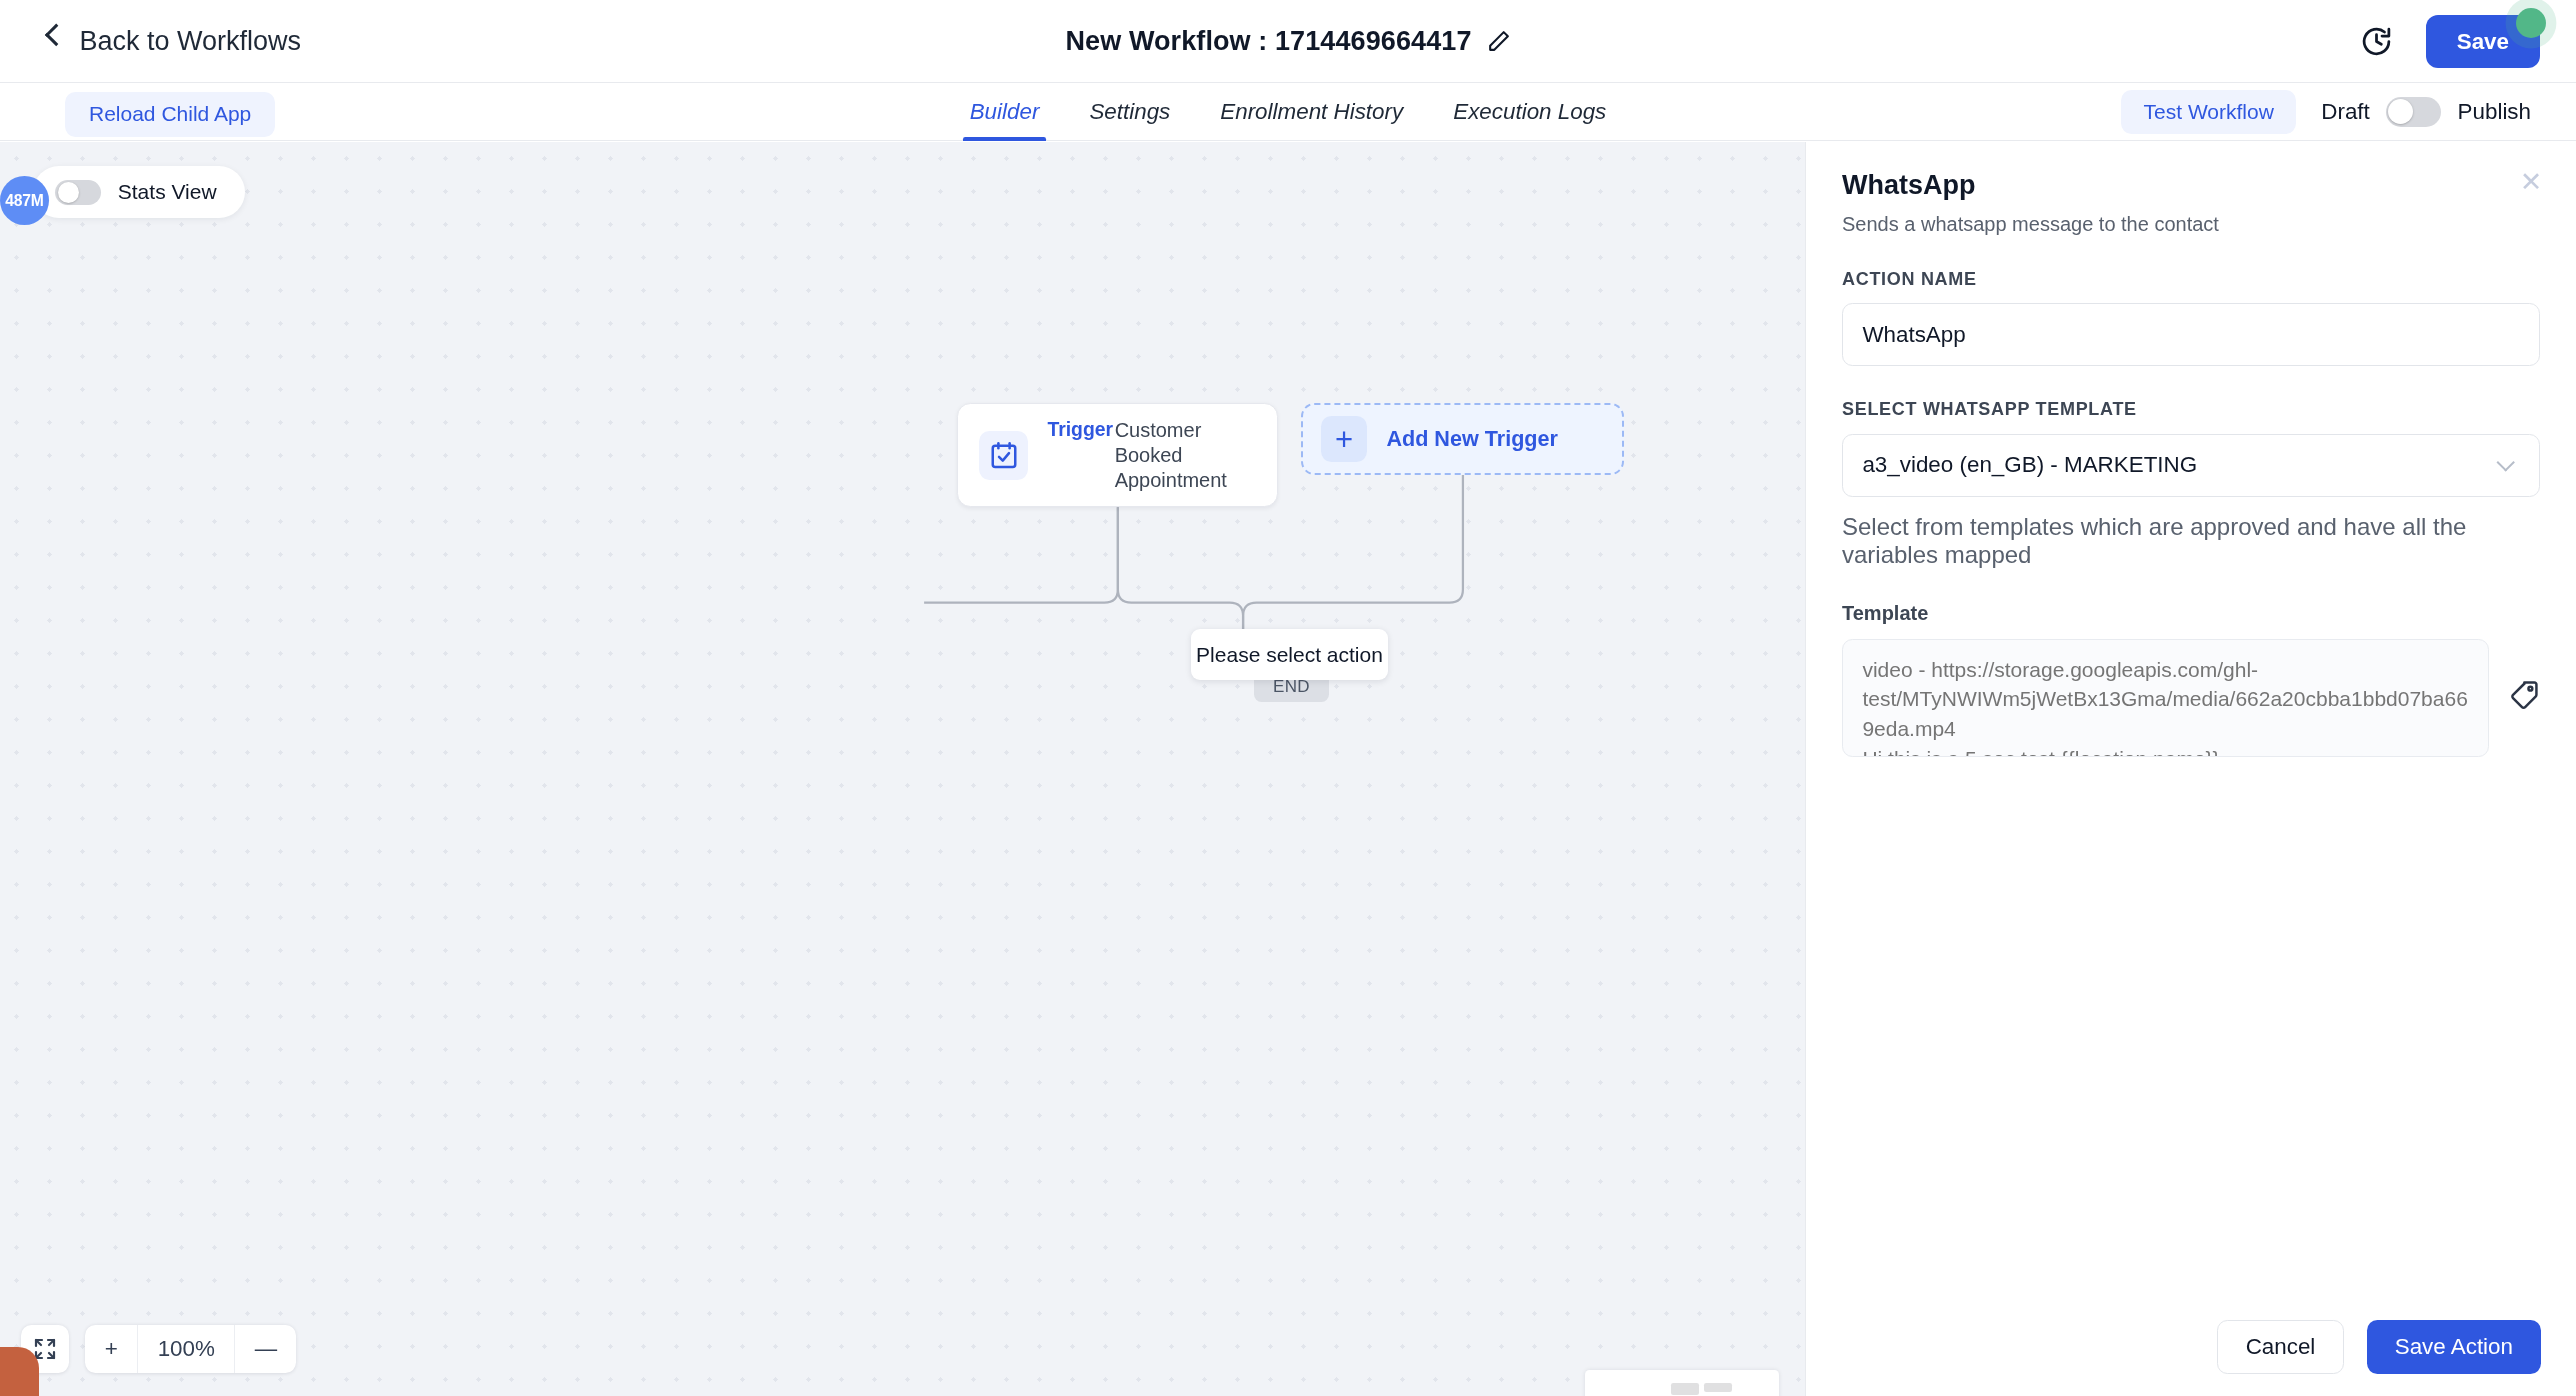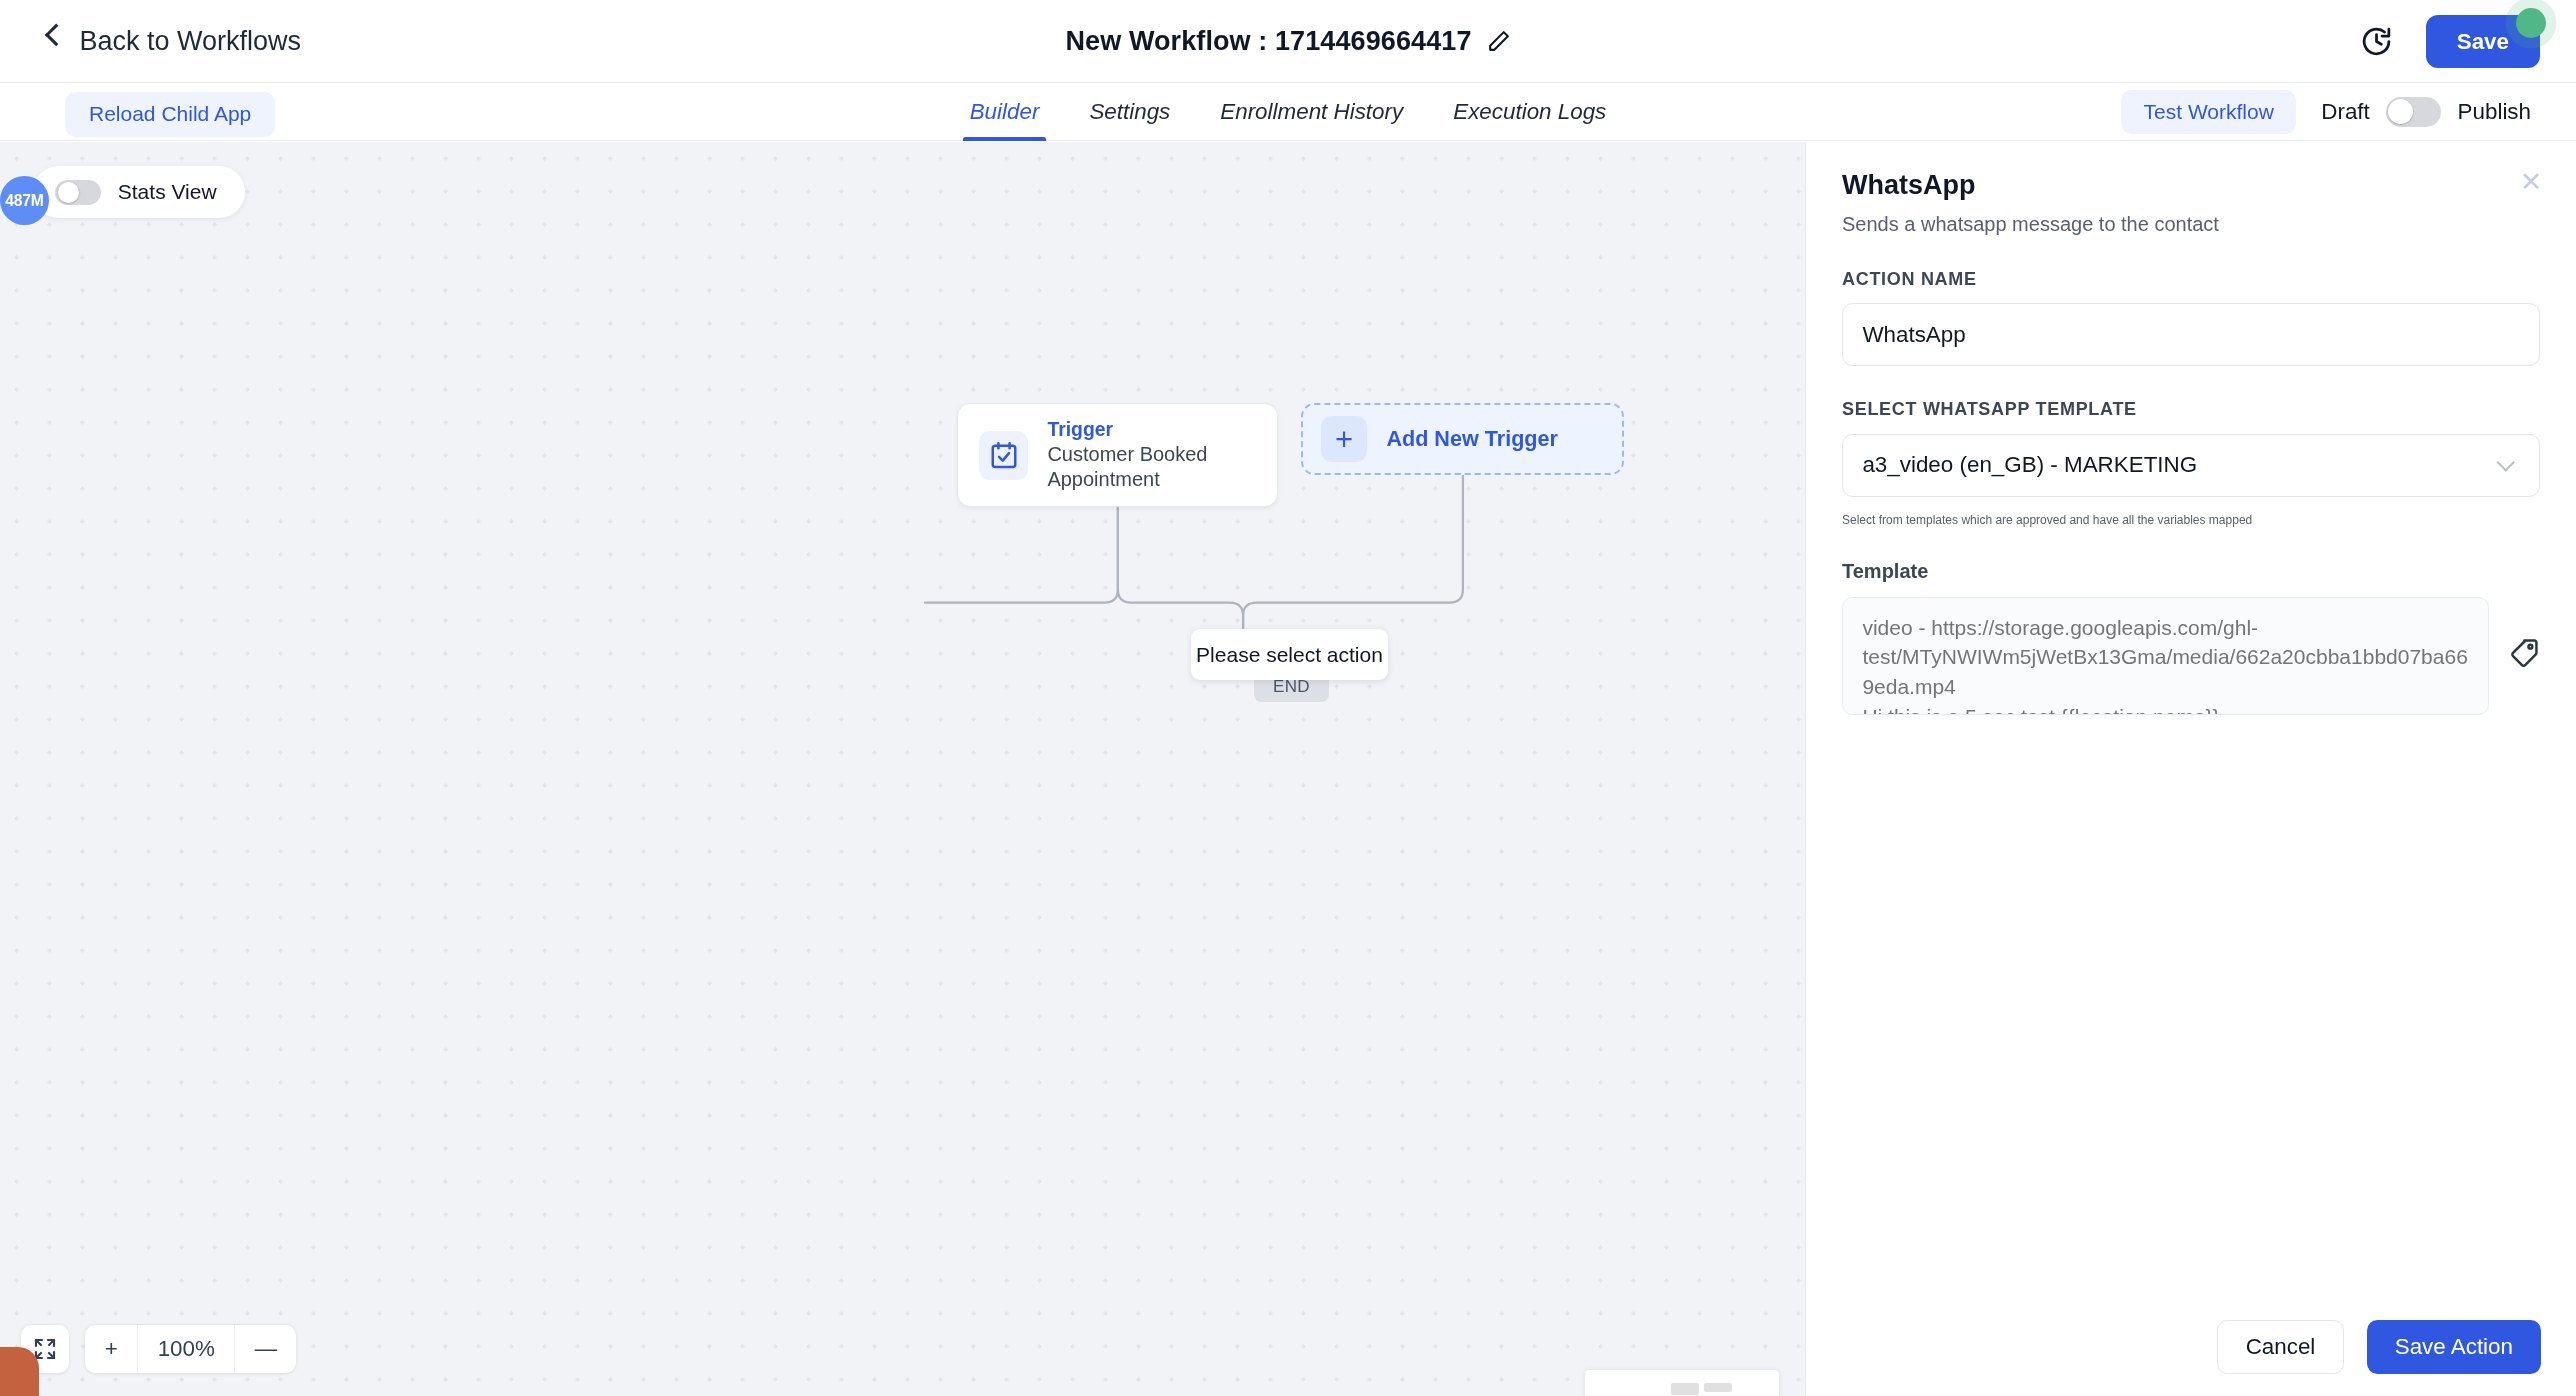--- a/index.html
+++ b/index.html
@@ -120,21 +120,21 @@
   .node-trigger {
     position: absolute; left: 957px; top: 261px; width: 321px; height: 104px;
     background: #fff; border: 0.7px solid #e6e8ee; border-radius: 13.4px;
     display: flex; align-items: center; gap: 19.4px; padding: 0 21px;
     box-shadow: 0 1.5px 4.5px rgba(16,24,40,.06); cursor: pointer;
   }
   .node-icon-box {
     width: 49px; height: 49px; border-radius: 10.4px; background: #eef2fe;
     display: flex; align-items: center; justify-content: center; flex: none;
   }
-  .node-text { display: flex; flex-direction: column; gap: 1.5px; }
+  .node-text { display: flex; flex-direction: row; gap: 1.5px; }
   .node-kind { font-size: 19.4px; color: #2f57df; font-weight: bold; }
   .node-name { font-size: 20px; color: #3d4654; line-height: 1.25; max-width: 209px; }
 
   .node-addtrigger {
     position: absolute; left: 1301px; top: 261px; width: 323px; height: 72px;
     background: #eef4ff; border: 2.2px dashed #9cb9f5; border-radius: 13.4px;
     display: flex; align-items: center; gap: 19.4px; padding: 0 18px; cursor: pointer;
   }
   .plus-box {
     width: 46px; height: 46px; border-radius: 10.4px; background: #dce7fd;
@@ -213,21 +213,21 @@
   }
   .select-box {
     margin-top: 13.4px; width: 100%; height: 63px; border: 0.7px solid #e2e5ea;
     border-radius: 10.4px; padding: 0 19.4px; display: flex; align-items: center;
     justify-content: space-between; font-size: 22.4px; color: #101828; cursor: pointer;
   }
   .chev-down {
     width: 13.4px; height: 13.4px; border-right: 2.2px solid #b6bdc9; border-bottom: 2.2px solid #b6bdc9;
     transform: rotate(45deg); margin-right: 7.5px; margin-top: -6px;
   }
-  .helper { margin-top: 16.4px; font-size: 12px; color: #59616e; }
+  .helper { margin-top: 16.4px; font-size: 24px; color: #59616e; }
   .template-row { display: flex; align-items: flex-start; gap: 18px; margin-top: 13.4px; }
   .template-area {
     flex: 1; height: 118px; border: 0.7px solid #e8ebf0; border-radius: 10.4px;
     background: #fafbfd; padding: 15px 19.4px; font-size: 21px; color: #b4b9c4;
     line-height: 1.42; overflow: hidden; position: relative;
     font-family: "Liberation Sans", sans-serif; resize: none;
   }
   .tag-icon { width: 33px; height: 33px; margin-top: 40px; cursor: pointer; }
 
   .panel-footer {

